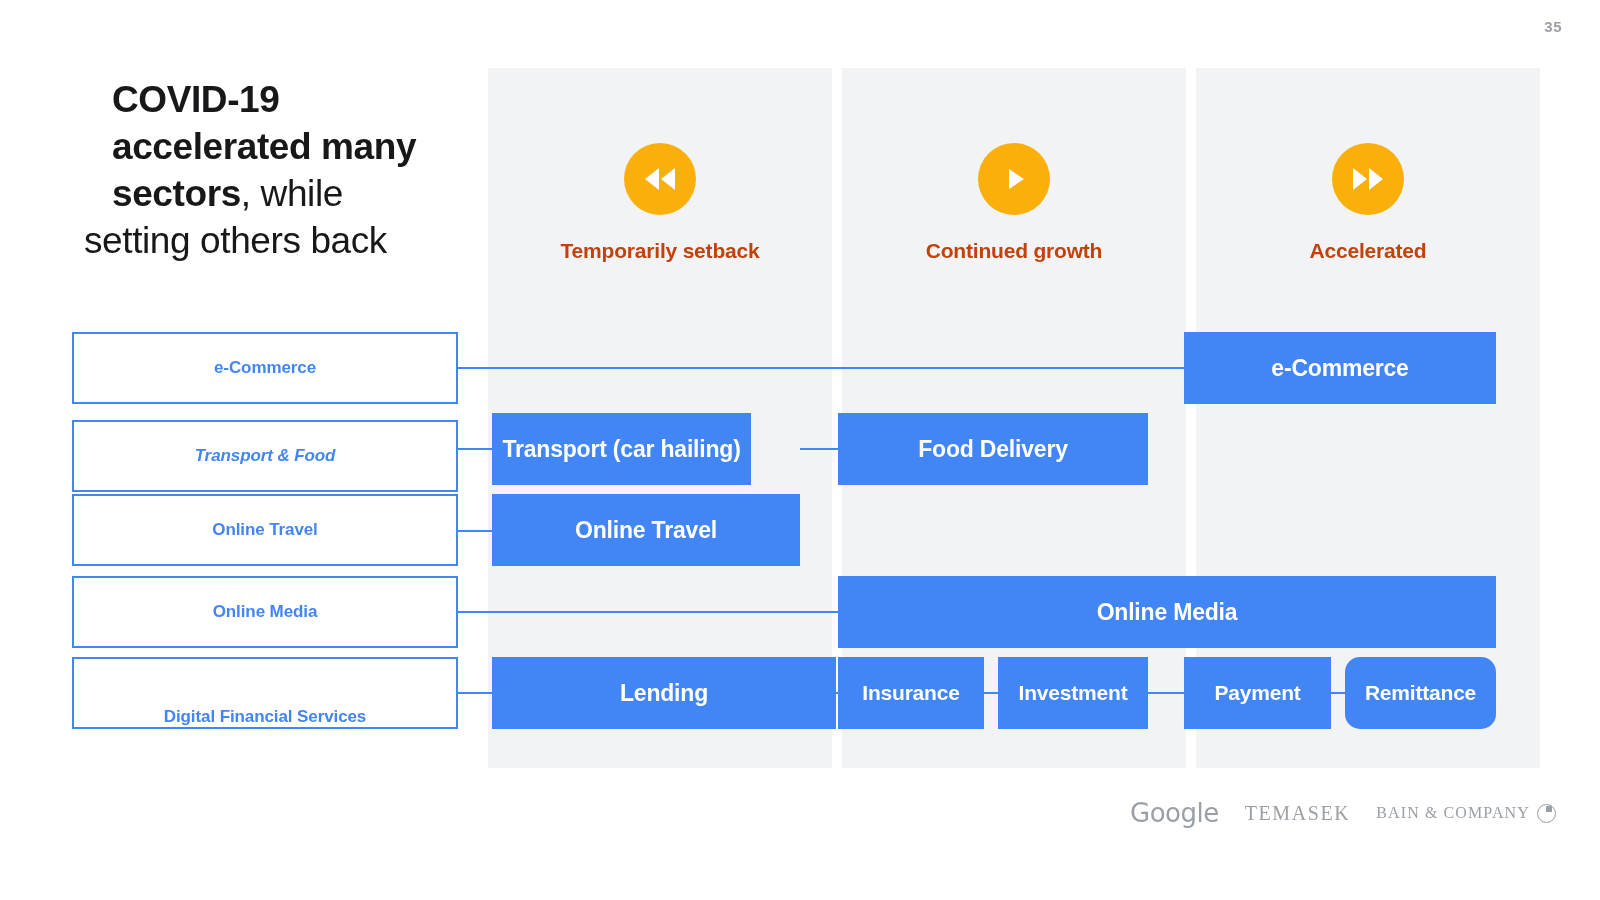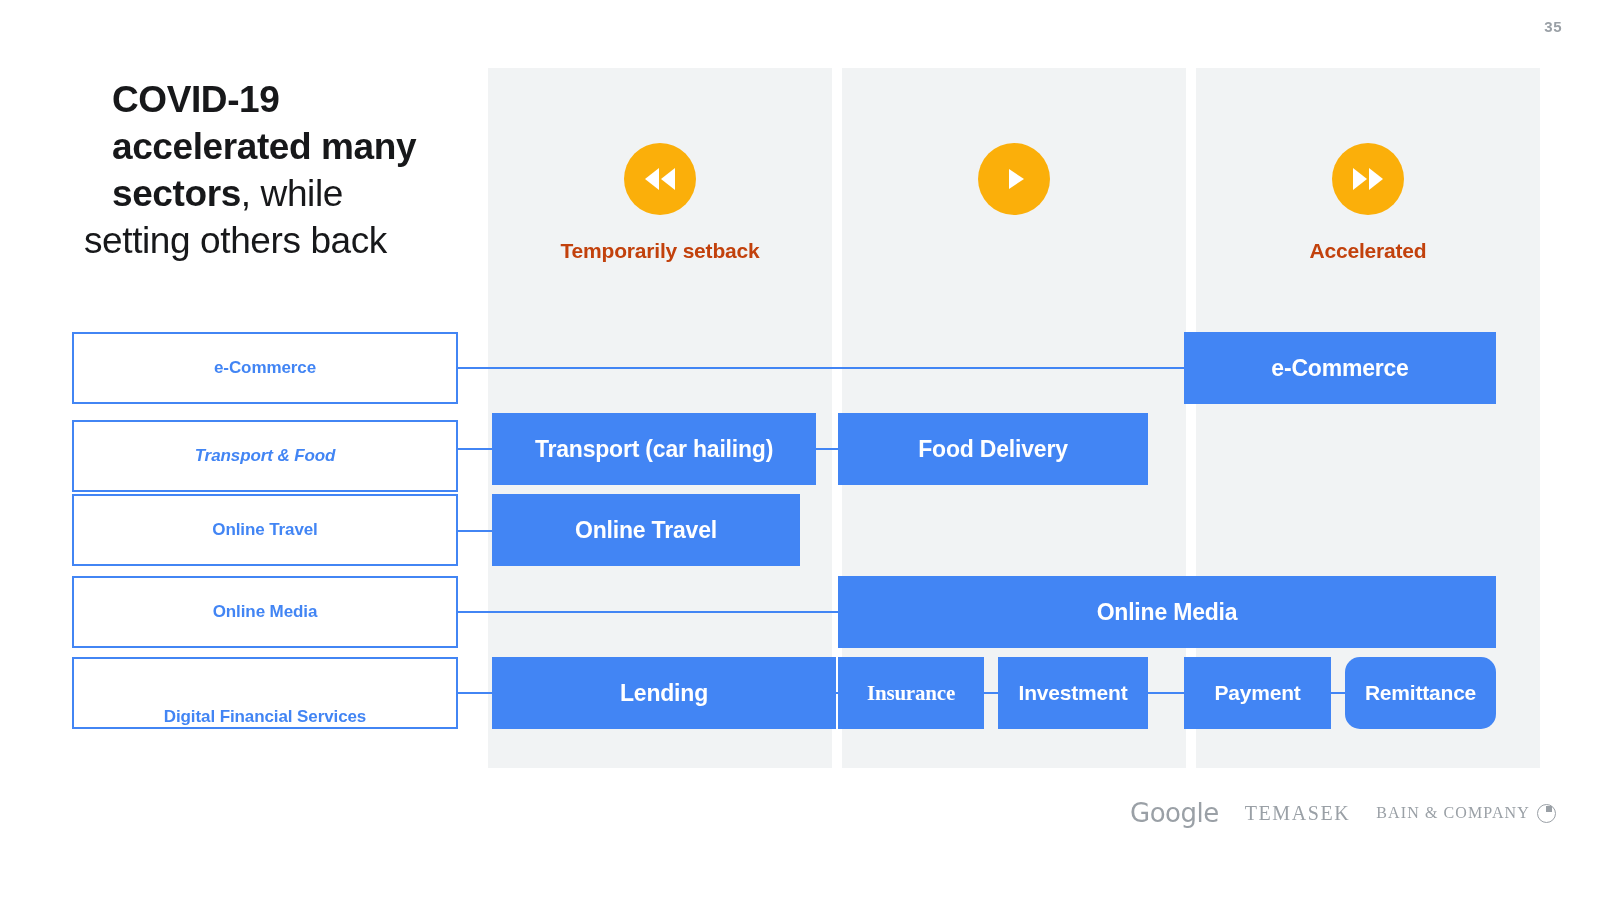--- a/index.html
+++ b/index.html
@@ -195,20 +195,21 @@
     </div>
   </div>
 
   <div class="col col-1">
     <div class="col-head">
       <div class="badge">
         <svg width="26" height="26" viewBox="0 0 26 26" aria-hidden="true">
           <polygon points="8,3 8,23 23,13" fill="#ffffff"></polygon>
         </svg>
       </div>
+      <div class="col-head-label">Continued growth</div>
     </div>
   </div>
 
   <div class="col col-2">
     <div class="col-head">
       <div class="badge">
         <svg width="34" height="26" viewBox="0 0 34 26" aria-hidden="true">
           <polygon points="2,2 2,24 16,13" fill="#ffffff"></polygon>
           <polygon points="18,2 18,24 32,13" fill="#ffffff"></polygon>
         </svg>
@@ -242,41 +243,41 @@
   <span>Online Media</span>
 </div>
 <div class="sector" style="top:657px;align-items:flex-end;">
   <span>Digital Financial Services</span>
 </div>
 
 <div class="box sz-lg" style="left:1184px; top:332px; width:312px; height:72px;">
   <span>e-Commerce</span>
 </div>
 
-<div class="box sz-lg" style="left:492px; top:413px; width:324px; height:72px;">
+<div class="box sz-lg" style="left:492px; top:413px; width:259px; height:72px;">
   <span>Transport (car hailing)</span>
 </div>
 
 <div class="box sz-lg" style="left:838px; top:413px; width:310px; height:72px;">
   <span>Food Delivery</span>
 </div>
 
 <div class="box sz-lg" style="left:492px; top:494px; width:308px; height:72px;">
   <span>Online Travel</span>
 </div>
 
 <div class="box sz-lg" style="left:838px; top:576px; width:658px; height:72px;">
   <span>Online Media</span>
 </div>
 
 <div class="box sz-lg" style="left:492px; top:657px; width:344px; height:72px;">
   <span>Lending</span>
 </div>
 
-<div class="box sz-md" style="left:838px; top:657px; width:146px; height:72px;font-family:Liberation Serif, serif;">
+<div class="box sz-md" style="left:838px; top:657px; width:146px; height:72px;">
   <span>Insurance</span>
 </div>
 
 <div class="box sz-md" style="left:998px; top:657px; width:150px; height:72px;">
   <span>Investment</span>
 </div>
 
 <div class="box sz-md" style="left:1184px; top:657px; width:147px; height:72px;">
   <span>Payment</span>
 </div>

